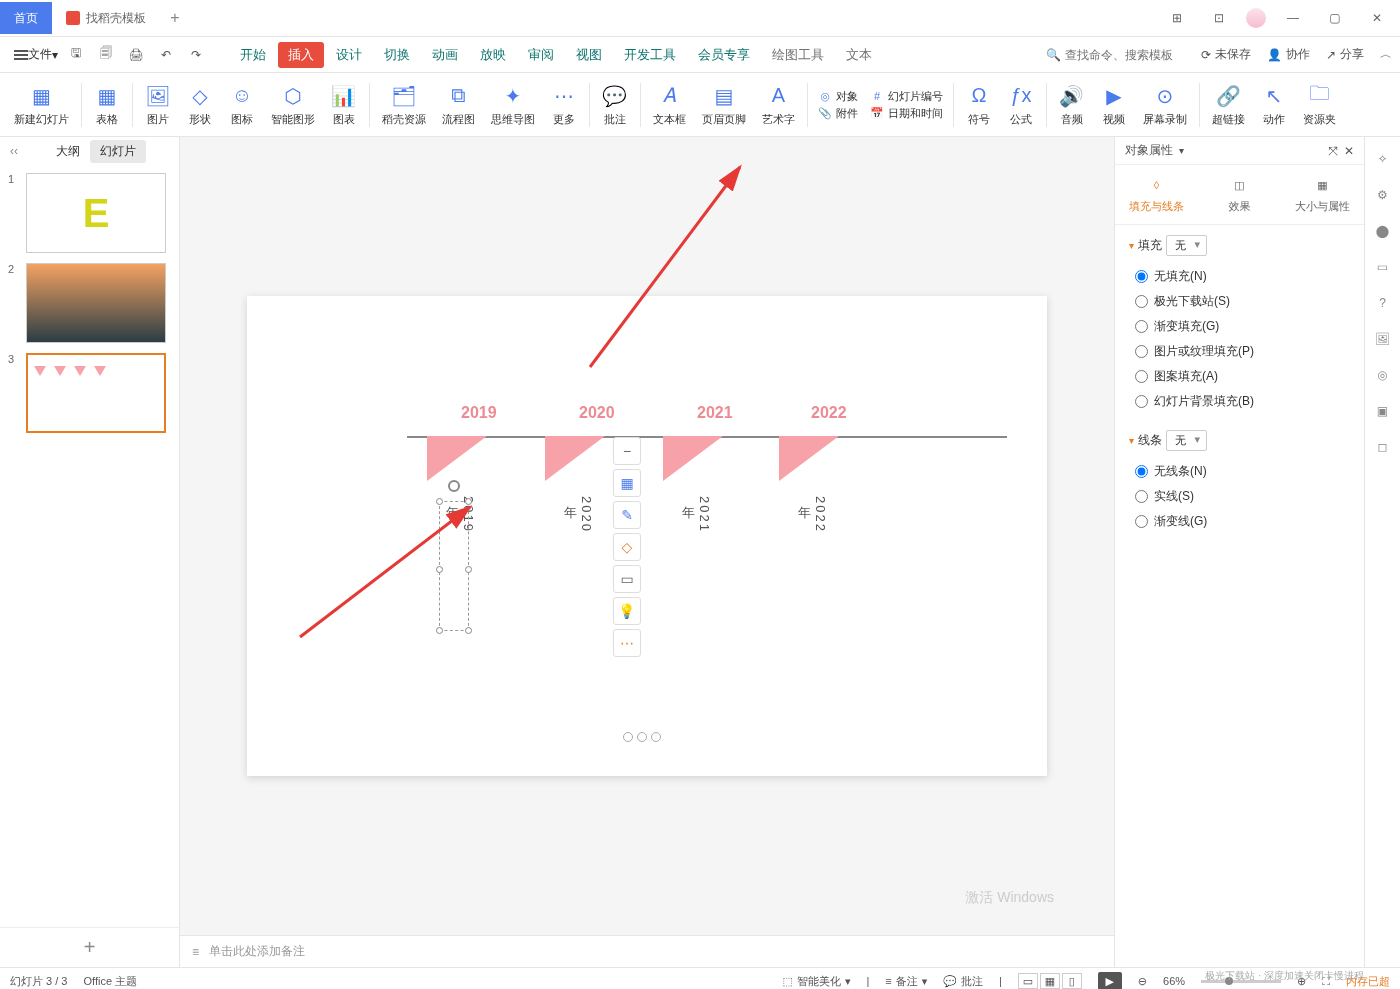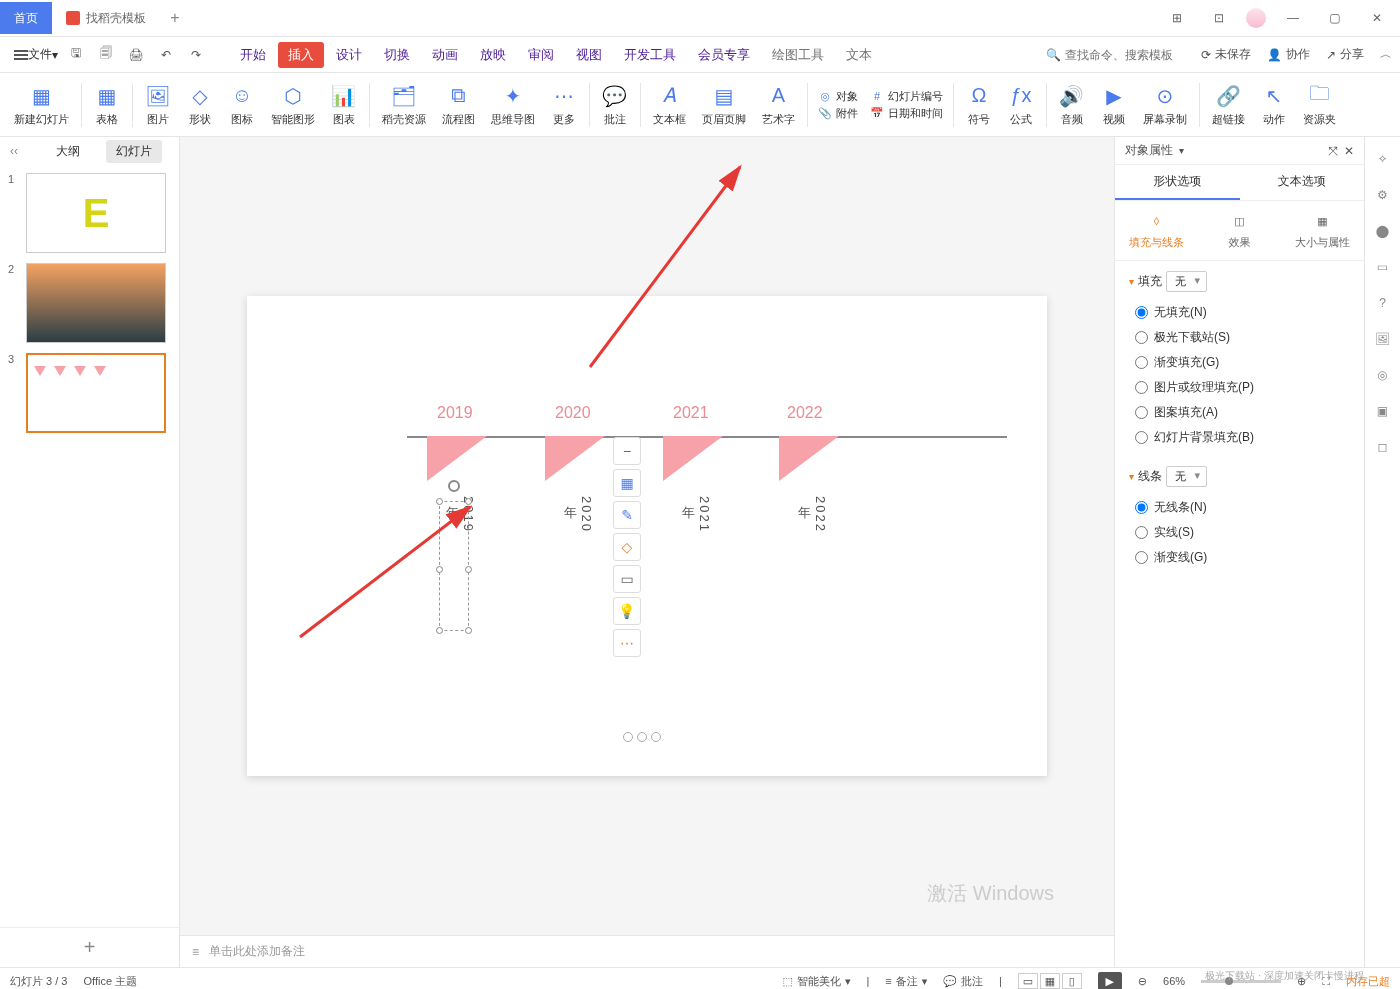--- a/index.html
+++ b/index.html
@@ -21,21 +21,21 @@
 .avatar { width: 20px; height: 20px; border-radius: 50%; background: linear-gradient(#fce4ec,#f8bbd0); }
 
 
 .menubar { height: 36px; display: flex; align-items: center; padding: 0 8px; border-bottom: 1px solid #e5e5e5; gap: 2px; }
 .qa-group { display: flex; align-items: center; gap: 10px; padding-right: 14px; color: #555; }
 .qa-btn { width: 20px; height: 20px; display: flex; align-items: center; justify-content: center; cursor: pointer; }
 .file-menu { display: flex; align-items: center; padding: 0 6px; cursor: pointer; }
 .hamburger { display: inline-block; width: 14px; }
 .hamburger span { display: block; height: 2px; background: #555; margin: 2px 0; }
 .menu-tabs { display: flex; align-items: center; gap: 2px; margin-left: 8px; }
-.menu-tab { padding: 4px 10px; font-size: 13px; cursor: pointer; color: #4c1d95; border-radius: 3px; }
+.menu-tab { padding: 4px 10px; font-size: 13px; cursor: pointer; color: #0f766e; border-radius: 3px; }
 .menu-tab.active { background: #e74c3c; color: #fff; }
 .menu-tab.orange { color: #737373; }
 .menubar-right { margin-left: auto; display: flex; align-items: center; gap: 16px; color: #555; font-size: 12px; }
 .search-box { display: flex; align-items: center; gap: 4px; color: #999; }
 .search-box input { border: none; outline: none; font-size: 12px; width: 120px; color: #999; }
 
 
 .ribbon { height: 64px; display: flex; align-items: center; padding: 0 6px; border-bottom: 1px solid #e5e5e5; gap: 0; overflow: hidden; }
 .ribbon-item { display: flex; flex-direction: column; align-items: center; justify-content: center; padding: 2px 8px; gap: 3px; cursor: pointer; min-width: 42px; }
 .ribbon-icon { width: 26px; height: 26px; display: flex; align-items: center; justify-content: center; color: #4b7bec; font-size: 20px; }
@@ -43,42 +43,42 @@
 .ribbon-sep { width: 1px; height: 44px; background: #e5e5e5; margin: 0 4px; }
 .ribbon-stack { display: flex; flex-direction: column; gap: 2px; padding: 0 6px; font-size: 11px; color: #333; }
 .ribbon-stack-item { display: flex; align-items: center; gap: 4px; cursor: pointer; white-space: nowrap; }
 .ribbon-stack-item .mini-icon { width: 14px; height: 14px; display: inline-flex; align-items: center; justify-content: center; color: #4b7bec; }
 
 
 .main { display: flex; height: 830px; }
 .left-panel { width: 180px; border-right: 1px solid #e5e5e5; display: flex; flex-direction: column; background: #fff; }
 .left-header { height: 28px; display: flex; align-items: center; gap: 8px; padding: 0 10px; }
 .collapse-left { color: #888; cursor: pointer; }
-.view-tabs { display: flex; gap: 16px; margin-left: 20px; }
+.view-tabs { display: flex; gap: 0; margin-left: 20px; }
 .view-tab { padding: 3px 10px; font-size: 12px; cursor: pointer; border-radius: 3px; }
 .view-tab.active { background: #e8e8e8; }
 .thumbs { flex: 1; overflow: auto; padding: 8px; }
 .thumb-row { display: flex; gap: 6px; margin-bottom: 10px; }
 .thumb-num { width: 12px; font-size: 11px; color: #666; }
 .thumb { width: 140px; height: 80px; border: 1px solid #ccc; background: #fff; position: relative; cursor: pointer; }
 .thumb.selected { border: 2px solid #e67e22; }
 .thumb-e { display: flex; align-items: center; justify-content: center; font-size: 40px; font-weight: bold; color: #d4d419; }
 .thumb-photo { background: linear-gradient(180deg,#f4a261 0%, #2a3d45 100%); }
 .thumb3-content { padding: 10px 6px; }
 .mini-tri { display: inline-block; width: 0; height: 0; border-left: 6px solid transparent; border-right: 6px solid transparent; border-top: 10px solid #f7a1a8; margin-right: 8px; }
 .add-slide { height: 40px; display: flex; align-items: center; justify-content: center; font-size: 20px; color: #888; cursor: pointer; border-top: 1px solid #eee; }
 
 .canvas-area { flex: 1; background: #f5f5f5; display: flex; flex-direction: column; position: relative; }
 .canvas-wrap { flex: 1; display: flex; align-items: center; justify-content: center; }
 .slide { width: 800px; height: 480px; background: #fff; box-shadow: 0 2px 8px rgba(0,0,0,0.15); position: relative; }
 
 
 .timeline { position: absolute; top: 140px; left: 160px; right: 40px; }
 .timeline-line { height: 2px; background: #888; }
-.year-label { position: absolute; top: -32px; font-size: 16px; font-weight: normal; color: #ec8b93; }
+.year-label { position: absolute; top: -32px; font-size: 16px; font-weight: bold; color: #ec8b93; margin-left: 24px; }
 .triangle { position: absolute; top: 0; width: 0; height: 0; border-left: 0 solid transparent; border-right: 60px solid transparent; border-top: 45px solid #f7a1a8; }
 .vert-text { position: absolute; top: 60px; writing-mode: vertical-rl; font-size: 13px; color: #555; letter-spacing: 2px; }
 .sel-box { position: absolute; top: 205px; left: 192px; width: 30px; height: 130px; border: 1px dashed #999; }
 .sel-handle { position: absolute; width: 7px; height: 7px; background: #fff; border: 1px solid #888; border-radius: 50%; }
 .rotate-handle { position: absolute; top: -22px; left: 50%; transform: translateX(-50%); width: 12px; height: 12px; border: 2px solid #888; border-radius: 50%; background: #fff; }
 
 
 .arrow-svg { position: absolute; pointer-events: none; }
 
 
@@ -120,21 +120,21 @@
 
 .statusbar { height: 27px; border-top: 1px solid #e5e5e5; display: flex; align-items: center; padding: 0 10px; font-size: 11px; color: #555; gap: 16px; background: #fff; }
 .statusbar .spacer { flex: 1; }
 .status-btn { display: flex; align-items: center; gap: 4px; cursor: pointer; }
 .view-mode { display: flex; gap: 2px; }
 .view-mode span { width: 20px; height: 16px; border: 1px solid #ccc; display: flex; align-items: center; justify-content: center; cursor: pointer; }
 .play-btn { width: 24px; height: 18px; background: #555; color: #fff; display: flex; align-items: center; justify-content: center; border-radius: 2px; cursor: pointer; }
 .zoom-slider { width: 80px; height: 3px; background: #ccc; position: relative; }
 .zoom-slider::before { content: ""; position: absolute; left: 30%; top: -3px; width: 8px; height: 8px; background: #888; border-radius: 50%; }
 
-.watermark { position: absolute; right: 60px; bottom: 60px; color: #ccc; font-size: 20px; pointer-events: none; }
+.watermark { position: absolute; right: 60px; bottom: 60px; color: #ccc; font-size: 14px; pointer-events: none; }
 .watermark2 { position: absolute; right: 36px; bottom: 6px; color: #aaa; font-size: 10px; pointer-events: none; }
 </style>
 </head>
 <body>
 
 <div class="titlebar">
   <div class="tab home">首页</div>
   <div class="tab template">
     <span class="tab-icon icon-red"></span>
     <span>找稻壳模板</span>
@@ -419,24 +419,20 @@
   </div>
 
   <div class="right-panel">
     <div class="rp-header">
       <span>对象属性</span>
       <span style="font-size:10px">▾</span>
       <span class="spacer"></span>
       <span>⤧</span>
       <span>✕</span>
     </div>
-    <div class="rp-tabs">
-      <div class="rp-tab active">形状选项</div>
-      <div class="rp-tab">文本选项</div>
-    </div>
     <div class="rp-subtabs">
       <div class="rp-subtab active">
           <div class="rp-subtab-icon">◊</div>
           <span>填充与线条</span>
         </div>
       <div class="rp-subtab">
           <div class="rp-subtab-icon">◫</div>
           <span>效果</span>
         </div>
       <div class="rp-subtab">

